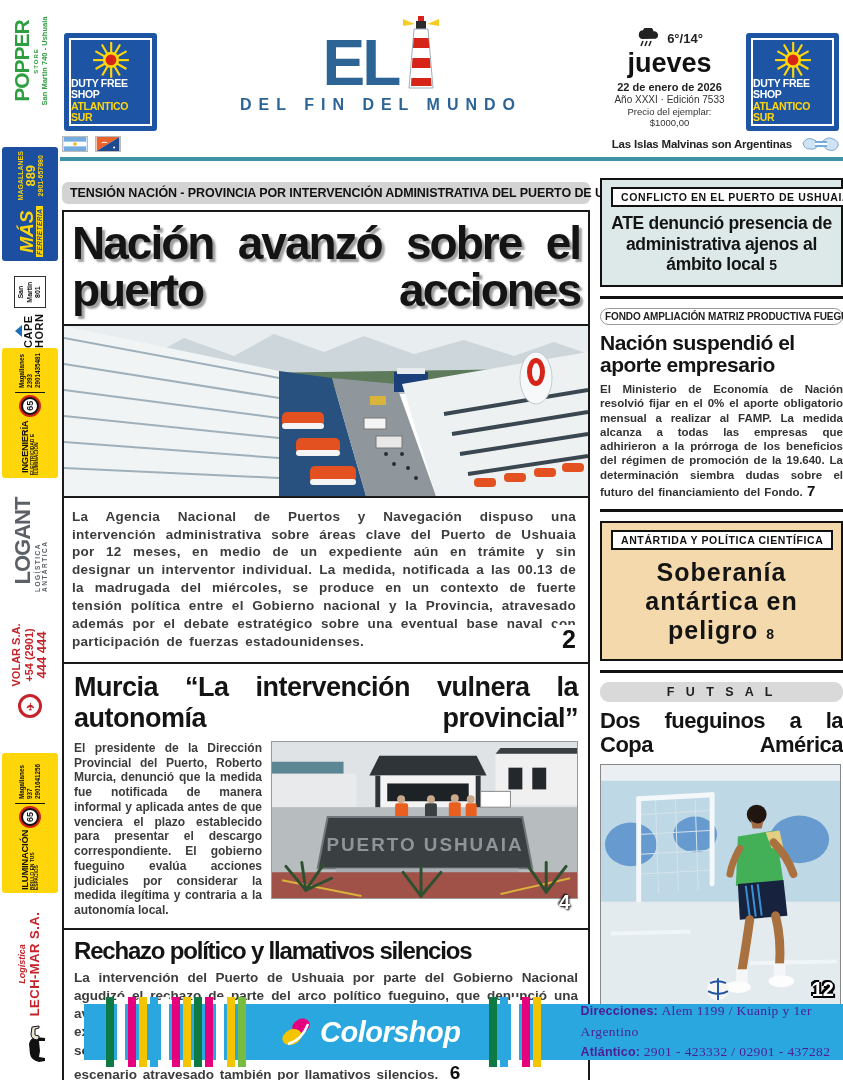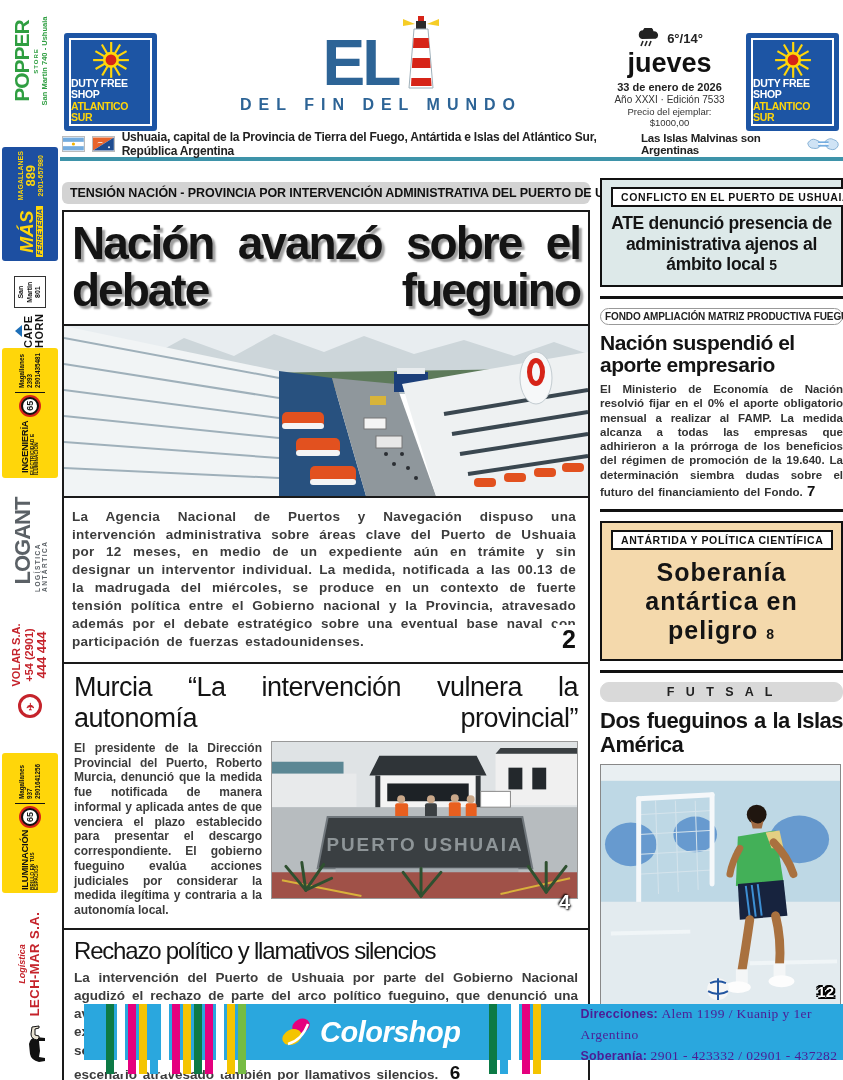--- a/index.html
+++ b/index.html
@@ -77,21 +77,21 @@
   .main-h1 { font-size:46px; font-weight:bold; color:#141414; letter-spacing:-2px; line-height:1.02;
              padding:8px 8px 10px 8px; text-align:justify; text-align-last:justify;
              text-shadow:3px 3px 2px #9f9f9f; }
   .photo-wrap { position:relative; line-height:0; }
   .main-photo { border-top:2px solid #1a1a1a; border-bottom:2px solid #1a1a1a; }
   .lead-sec { position:relative; padding:10px 12px 12px 8px; }
   .lead { font-size:13.5px; font-weight:bold; color:#3c3c3c; line-height:1.32; text-align:justify;
           word-spacing:2.5px; letter-spacing:.3px; }
   .pg-lead { position:absolute; right:12px; bottom:8px; font-size:25px; font-weight:bold; color:#111; background:#fff; padding-left:6px; }
   .sec { border-top:2px solid #1a1a1a; padding:8px 10px 10px 10px; position:relative; }
-  .h2 { font-size:27px; font-weight:normal; color:#141414; letter-spacing:-0.5px; line-height:1.12;
+  .h2 { font-size:27px; font-weight:bold; color:#141414; letter-spacing:-0.5px; line-height:1.12;
         text-align:justify; text-align-last:justify; margin-bottom:8px; }
   .h2-rechazo { font-size:24px; letter-spacing:-1.2px; text-align:left; text-align-last:left; margin-bottom:4px; }
   .murcia-row { display:flex; gap:9px; }
   .murcia-body { width:194px; font-size:12px; font-weight:bold; color:#3c3c3c; line-height:1.23; text-align:justify; }
   .murcia-photo svg { border:1px solid #999; }
   .photo-pg { position:absolute; right:8px; bottom:6px; color:#fff; font-weight:bold; font-size:20px;
               line-height:1; text-shadow:1px 1px 2px #000, -1px -1px 2px #000; }
   .rechazo-body { font-size:13.5px; font-weight:bold; color:#3c3c3c; line-height:1.35; text-align:justify; word-spacing:2px; }
   .pg-in { font-size:19px; font-weight:bold; color:#111; }
 
@@ -107,26 +107,26 @@
   .pg-sm { font-size:14px; font-weight:bold; }
   .pill-kicker { border:1px solid #999; border-radius:9px; background:#fff; text-align:center; font-weight:bold;
                  font-size:10px; color:#222; padding:2px 4px; letter-spacing:-0.1px; white-space:nowrap; }
   .pill-kicker.gray { background:#d9d9d9; border-color:#d9d9d9; font-size:12.5px; letter-spacing:4px; }
   .r-h3 { font-size:21px; font-weight:bold; color:#141414; line-height:1.05; letter-spacing:-0.5px; margin:7px 0 6px 0; }
   .fondo-body { font-size:11.5px; color:#333; line-height:1.24; text-align:justify; word-spacing:1px; font-weight:bold; }
   .ant-h { font-size:25px; font-weight:bold; color:#141414; line-height:1.15; letter-spacing:1px; max-width:175px; margin:2px auto 0 auto; text-align:center; }
   .futsal-h { font-size:22px; font-weight:bold; color:#141414; line-height:1.1; letter-spacing:-0.5px;
               text-align:justify; text-align-last:justify; margin:7px 0 7px 0; }
   .futsal-photo svg { border:1px solid #888; }
-  .photo-pg-outline { position:absolute; right:9px; bottom:7px; color:#fff; font-weight:bold; font-size:15px;
+  .photo-pg-outline { position:absolute; right:9px; bottom:7px; color:#fff; font-weight:bold; font-size:20px;
               line-height:1; text-shadow:-2px 0 #000,2px 0 #000,0 -2px #000,0 2px #000,2px 2px #000,-2px -2px #000; }
 
   
   .footer { position:absolute; left:60px; top:996px; width:783px; height:84px; }
-  .fbar { position:absolute; left:24px; top:8px; right:0; height:56px; background:#2aa7de; display:flex; }
+  .fbar { position:absolute; left:24px; top:8px; right:0; height:56px; background:#2aa7de; display:flex; align-items:center; }
   .stripes { display:flex; gap:3px; height:70px; align-items:stretch; }
   .stripes div { width:8px; }
   .s-left { margin-left:22px; }
   .cs-logo { display:flex; align-items:center; gap:6px; margin:0 28px 0 34px; }
   .cs-name { color:#fff; font-weight:bold; font-style:italic; font-size:29px; letter-spacing:-0.5px; }
   .f-info { margin-left:40px; color:#4c1d95; line-height:1.55; font-size:12.5px; }
   .f-info b { font-weight:bold; letter-spacing:.2px; }
   .f-info .val { font-family:"Liberation Serif", serif; font-size:13.5px; letter-spacing:.4px; }
 </style>
 </head>
@@ -265,21 +265,21 @@
           <path d="M6,11 a4.5,4.5 0 0 1 1,-8.8 a5.5,5.5 0 0 1 10.5,1 a4,4 0 0 1 2.2,7.6 Z" fill="#222"></path>
           <g stroke="#222" stroke-width="1.6">
             <line x1="7" y1="13" x2="5" y2="18"></line>
               <line x1="11" y1="13" x2="9" y2="18"></line>
               <line x1="15" y1="13" x2="13" y2="18"></line>
           </g>
         </svg>
         <span class="w-temp">6°/14°</span>
       </div>
       <div class="w-day">jueves</div>
-      <div class="w-date">33 de enero de 2026</div>
+      <div class="w-date">22 de enero de 2026</div>
       <div class="w-ed">Año XXXI · Edición 7533</div>
       <div class="w-price">Precio del ejemplar: $1000,00</div>
     </div>
 
     <div class="dfs dfs-right">
       <div class="dfs-inner">
         <svg width="46" height="46" viewBox="0 0 40 40">
           <g fill="#ffd60a">
             <rect x="19" y="0" width="2.4" height="40"></rect>
             <rect x="19" y="0" width="2.4" height="40" transform="rotate(30 20 20)"></rect>
@@ -301,36 +301,35 @@
         <rect width="26" height="16" fill="#74acdf"></rect>
           <rect y="5.3" width="26" height="5.4" fill="#fff"></rect>
         <circle cx="13" cy="8" r="2" fill="#f4b400"></circle>
       </svg>
       <svg class="flag" width="26" height="16" viewBox="0 0 26 16">
         <polygon points="0,0 26,0 0,16" fill="#e8642c"></polygon>
           <polygon points="26,0 26,16 0,16" fill="#1e4b8f"></polygon>
         <path d="M5,7 q4,-3 8,0 q-4,-1 -8,0" fill="#fff"></path>
           <circle cx="20" cy="12" r="1.2" fill="#fff"></circle>
       </svg>
-      <span class="strip-caption">Ushuaia, capital de la Provincia de Tierra del Fuego, Antártida e Islas del Atlántico Sur, República Argentina</span>
       <span class="strip-malvinas">Las Islas Malvinas son Argentinas</span>
       <svg width="40" height="22" viewBox="0 0 40 22" style="margin-left:2px;">
         <path d="M2,10 q4,-6 9,-4 q5,1 6,6 q-2,5 -8,4 q-6,0 -7,-6 Z" fill="#cfe3f5" stroke="#7aa8d0" stroke-width="1"></path>
         <path d="M22,8 q5,-5 10,-2 q6,2 5,7 q-3,6 -9,4 q-6,-1 -6,-9 Z" fill="#cfe3f5" stroke="#7aa8d0" stroke-width="1"></path>
         <rect x="14" y="8" width="12" height="2" fill="#74acdf"></rect>
           <rect x="14" y="10" width="12" height="2" fill="#fff"></rect>
           <rect x="14" y="12" width="12" height="2" fill="#74acdf"></rect>
       </svg>
     </div>
   </div>
 
   <div class="main-col">
     <div class="kicker-pill">TENSIÓN NACIÓN - PROVINCIA POR INTERVENCIÓN ADMINISTRATIVA DEL PUERTO DE USHUAIA</div>
     <div class="main-box">
-      <h1 class="main-h1">Nación avanzó sobre el debate fueguino</h1>
+      <h1 class="main-h1">Nación avanzó sobre el puerto acciones</h1>
 
       <div class="photo-wrap main-photo">
         <svg width="524" height="170" viewBox="0 0 524 170" preserveAspectRatio="none">
           <rect width="524" height="62" fill="#e8edf0"></rect>
           <path d="M0,40 L40,18 L80,34 L120,12 L170,30 L210,8 L260,26 L300,10 L350,28 L400,14 L450,30 L490,16 L524,28 L524,62 L0,62 Z" fill="#cdd6da"></path>
           <path d="M0,50 L524,42 L524,64 L0,68 Z" fill="#5d7a5a"></path>
           <rect y="60" width="524" height="8" fill="#b9c4c9"></rect>
           <rect x="270" y="58" width="8" height="6" fill="#c94"></rect>
             <rect x="290" y="57" width="6" height="7" fill="#d66"></rect>
             <rect x="305" y="58" width="7" height="6" fill="#679"></rect>
@@ -471,21 +470,21 @@
 
     <div class="box ant-box">
       <div class="box-kicker">ANTÁRTIDA Y POLÍTICA CIENTÍFICA</div>
       <div class="ant-h"><span>Soberanía antártica en peligro</span> <span class="pg-sm">8</span></div>
     </div>
 
     <hr class="hr-thick">
 
     <div>
       <div class="pill-kicker gray">F U T S A L</div>
-      <div class="futsal-h">Dos fueguinos a la Islas América</div>
+      <div class="futsal-h">Dos fueguinos a la Copa América</div>
       <div class="photo-wrap futsal-photo">
         <svg width="241" height="242" viewBox="0 0 241 242" preserveAspectRatio="none">
           <rect width="241" height="242" fill="#dde7ec"></rect>
           <rect width="241" height="16" fill="#e9eff2"></rect>
           <rect y="16" width="241" height="122" fill="#bed8e5"></rect>
           <g fill="#4a86c8" opacity="0.75">
             <ellipse cx="30" cy="80" rx="26" ry="22"></ellipse>
               <ellipse cx="95" cy="70" rx="22" ry="18"></ellipse>
             <ellipse cx="200" cy="75" rx="30" ry="24"></ellipse>
               <ellipse cx="150" cy="90" rx="16" ry="12"></ellipse>
@@ -567,18 +566,18 @@
       </div>
       <div class="stripes s-mid">
           <div style="background: rgb(13, 122, 69);"></div>
           <div style="background: rgb(42, 167, 222);"></div>
           <div style="background: rgb(255, 255, 255);"></div>
           <div style="background: rgb(229, 0, 126);"></div>
           <div style="background: rgb(244, 196, 0);"></div>
         </div>
       <div class="f-info">
         <div><b>Direcciones:</b> <span class="val">Alem 1199 / Kuanip y 1er Argentino</span></div>
-        <div><b>Soberanía:</b> <span class="val">2901 - 423332 / 02901 - 437282</span></div>
+        <div><b>Atlántico:</b> <span class="val">2901 - 423332 / 02901 - 437282</span></div>
       </div>
     </div>
   </div>
 
 </div>
 
 </body></html>

